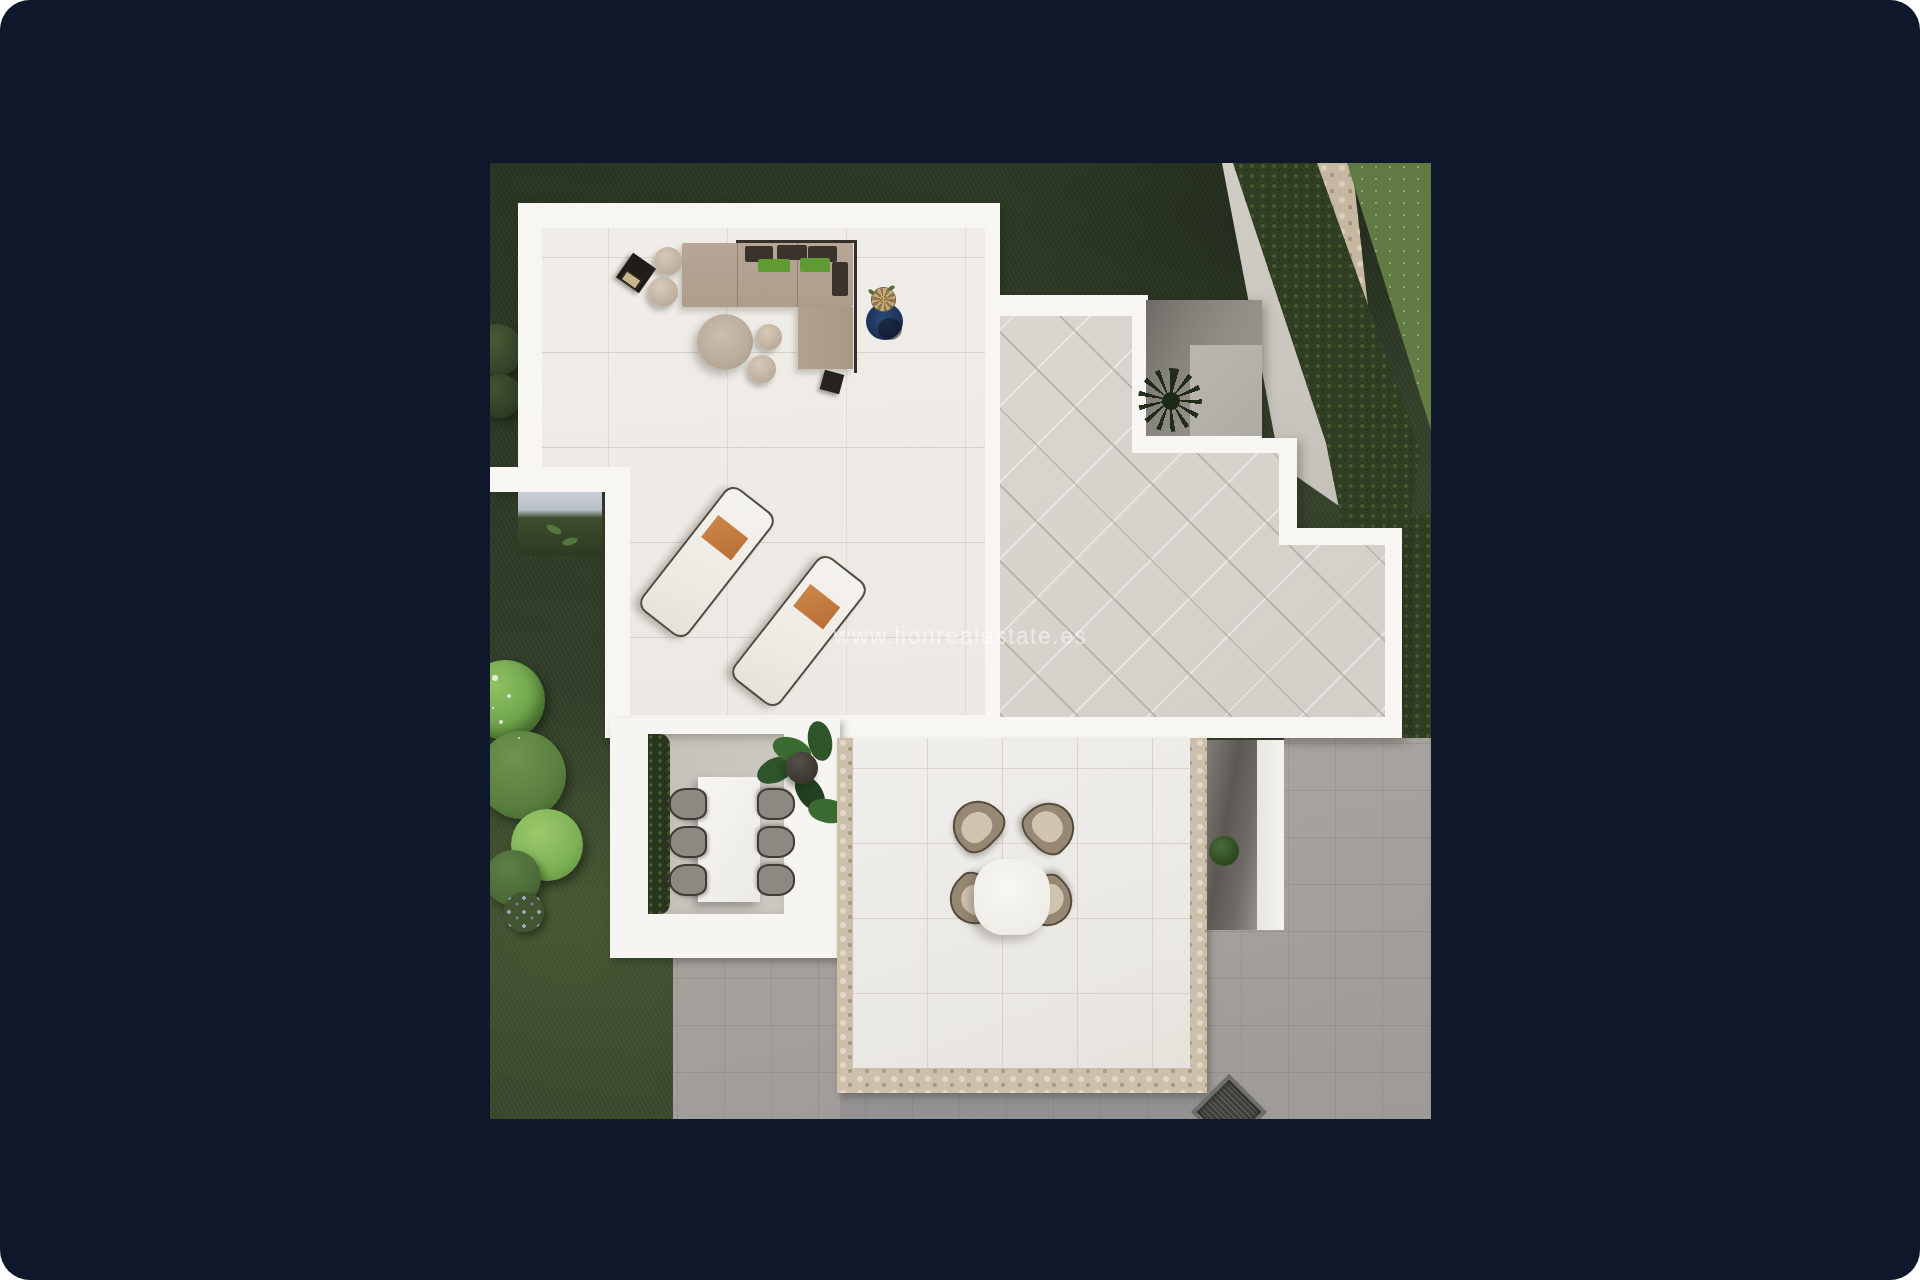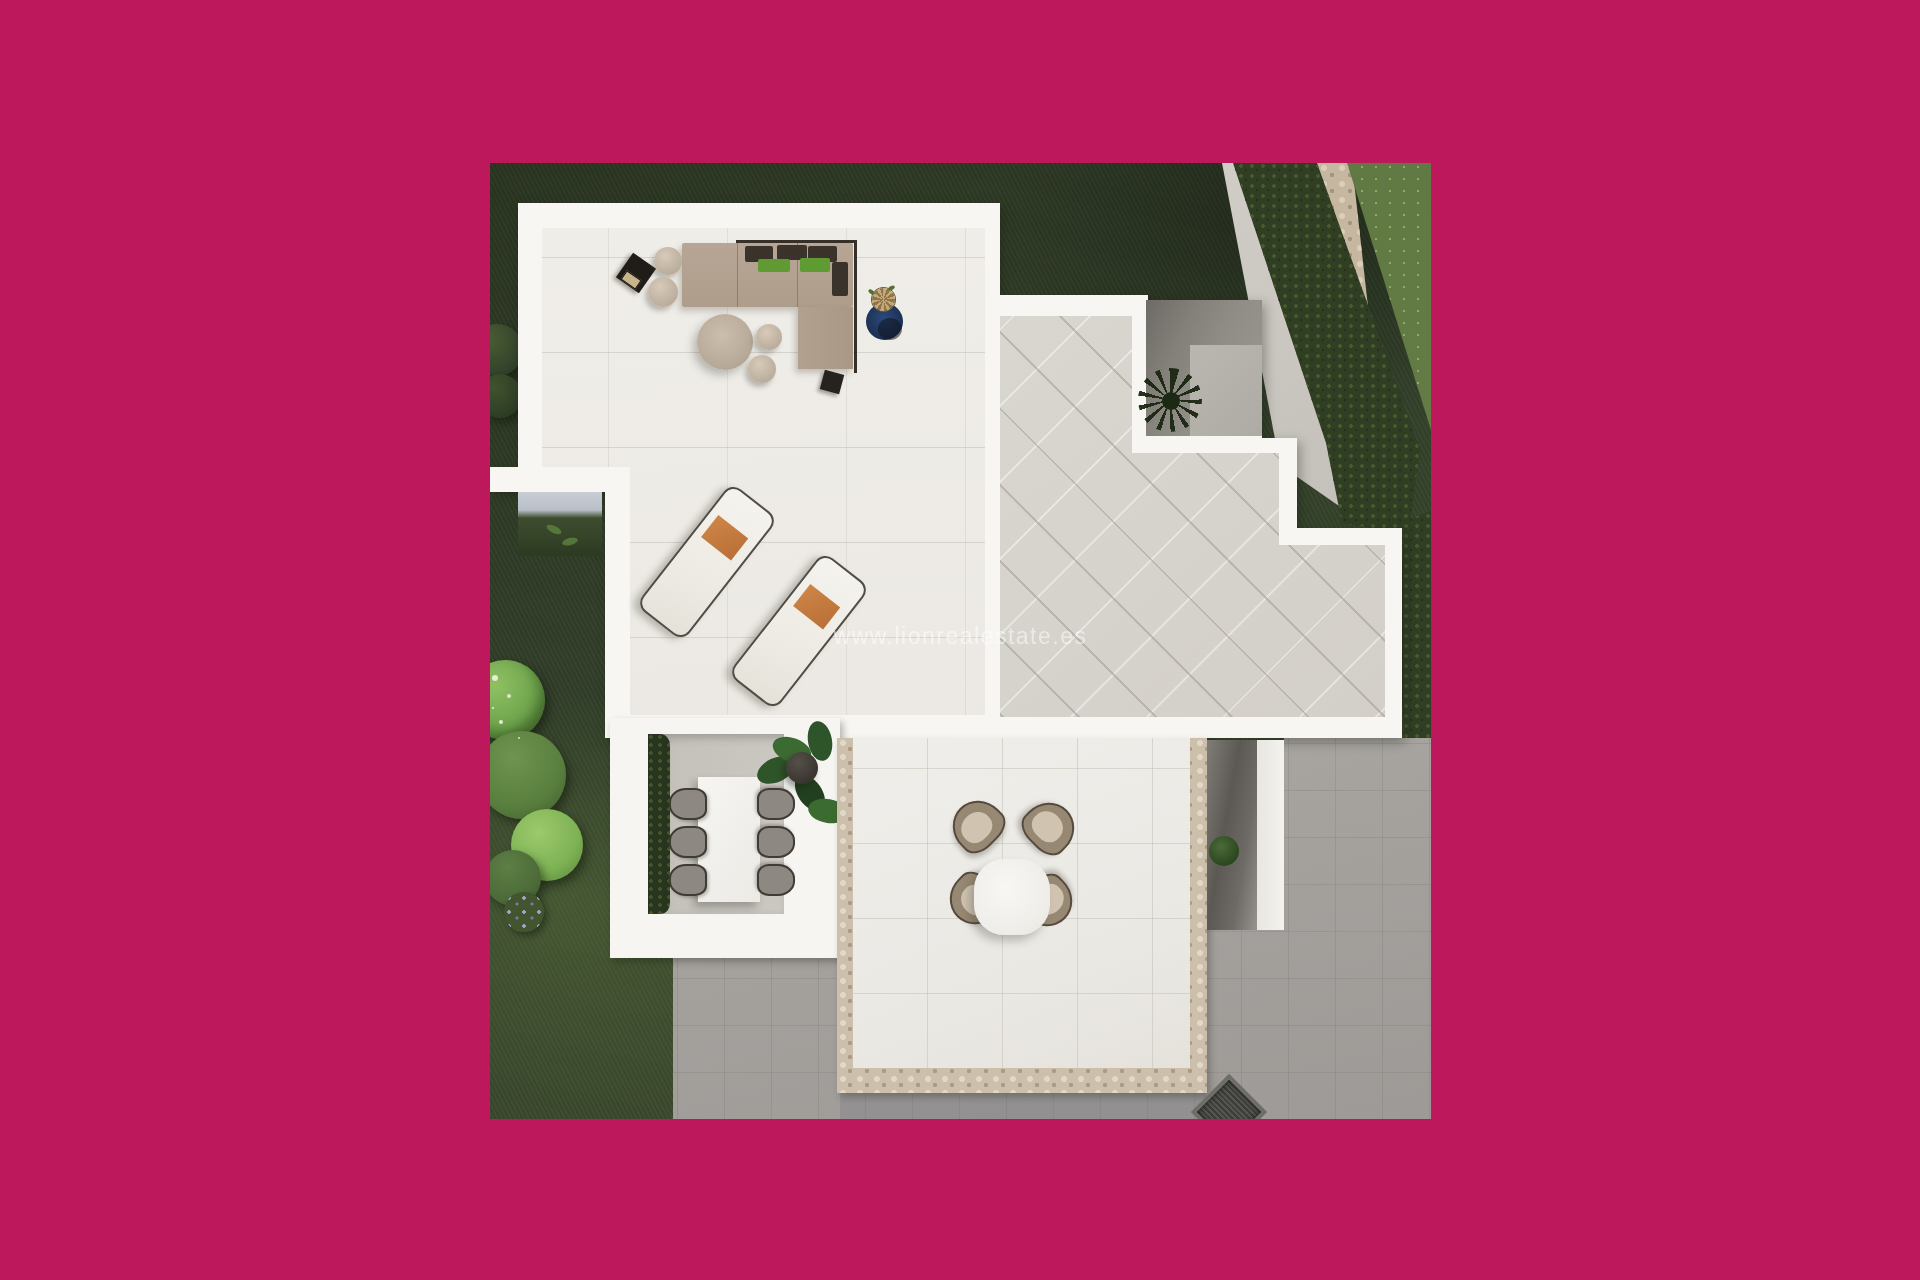--- a/index.html
+++ b/index.html
@@ -1,16 +1,16 @@
 <!DOCTYPE html>
 <html><head>
 <meta charset="utf-8">
 <style>
   html,body{margin:0;padding:0;background:#ffffff;font-family:"Liberation Sans",sans-serif;}
-  .canvas{position:relative;width:1920px;height:1280px;background:#be185d;overflow:hidden;}
+  .canvas{position:relative;width:1920px;height:1280px;background:#0f172a;overflow:hidden;border-radius:30px;}
   .photo{position:absolute;left:490px;top:163px;width:941px;height:956px;overflow:hidden;background:#333f28;}
   .abs{position:absolute;}
 
   
   .lawn{left:0;top:0;width:941px;height:956px;
     background:
       radial-gradient(ellipse 420px 300px at 8% 78%, rgba(108,138,70,.30), rgba(0,0,0,0) 70%),
       radial-gradient(ellipse 500px 340px at 85% 6%, rgba(0,0,0,.30), rgba(0,0,0,0) 60%),
       repeating-linear-gradient(63deg, rgba(0,0,0,.05) 0 2px, rgba(255,255,255,.02) 2px 4px),
       linear-gradient(155deg,#2a3521 0%,#33402a 45%,#3c4a2d 75%,#46552f 100%);}

